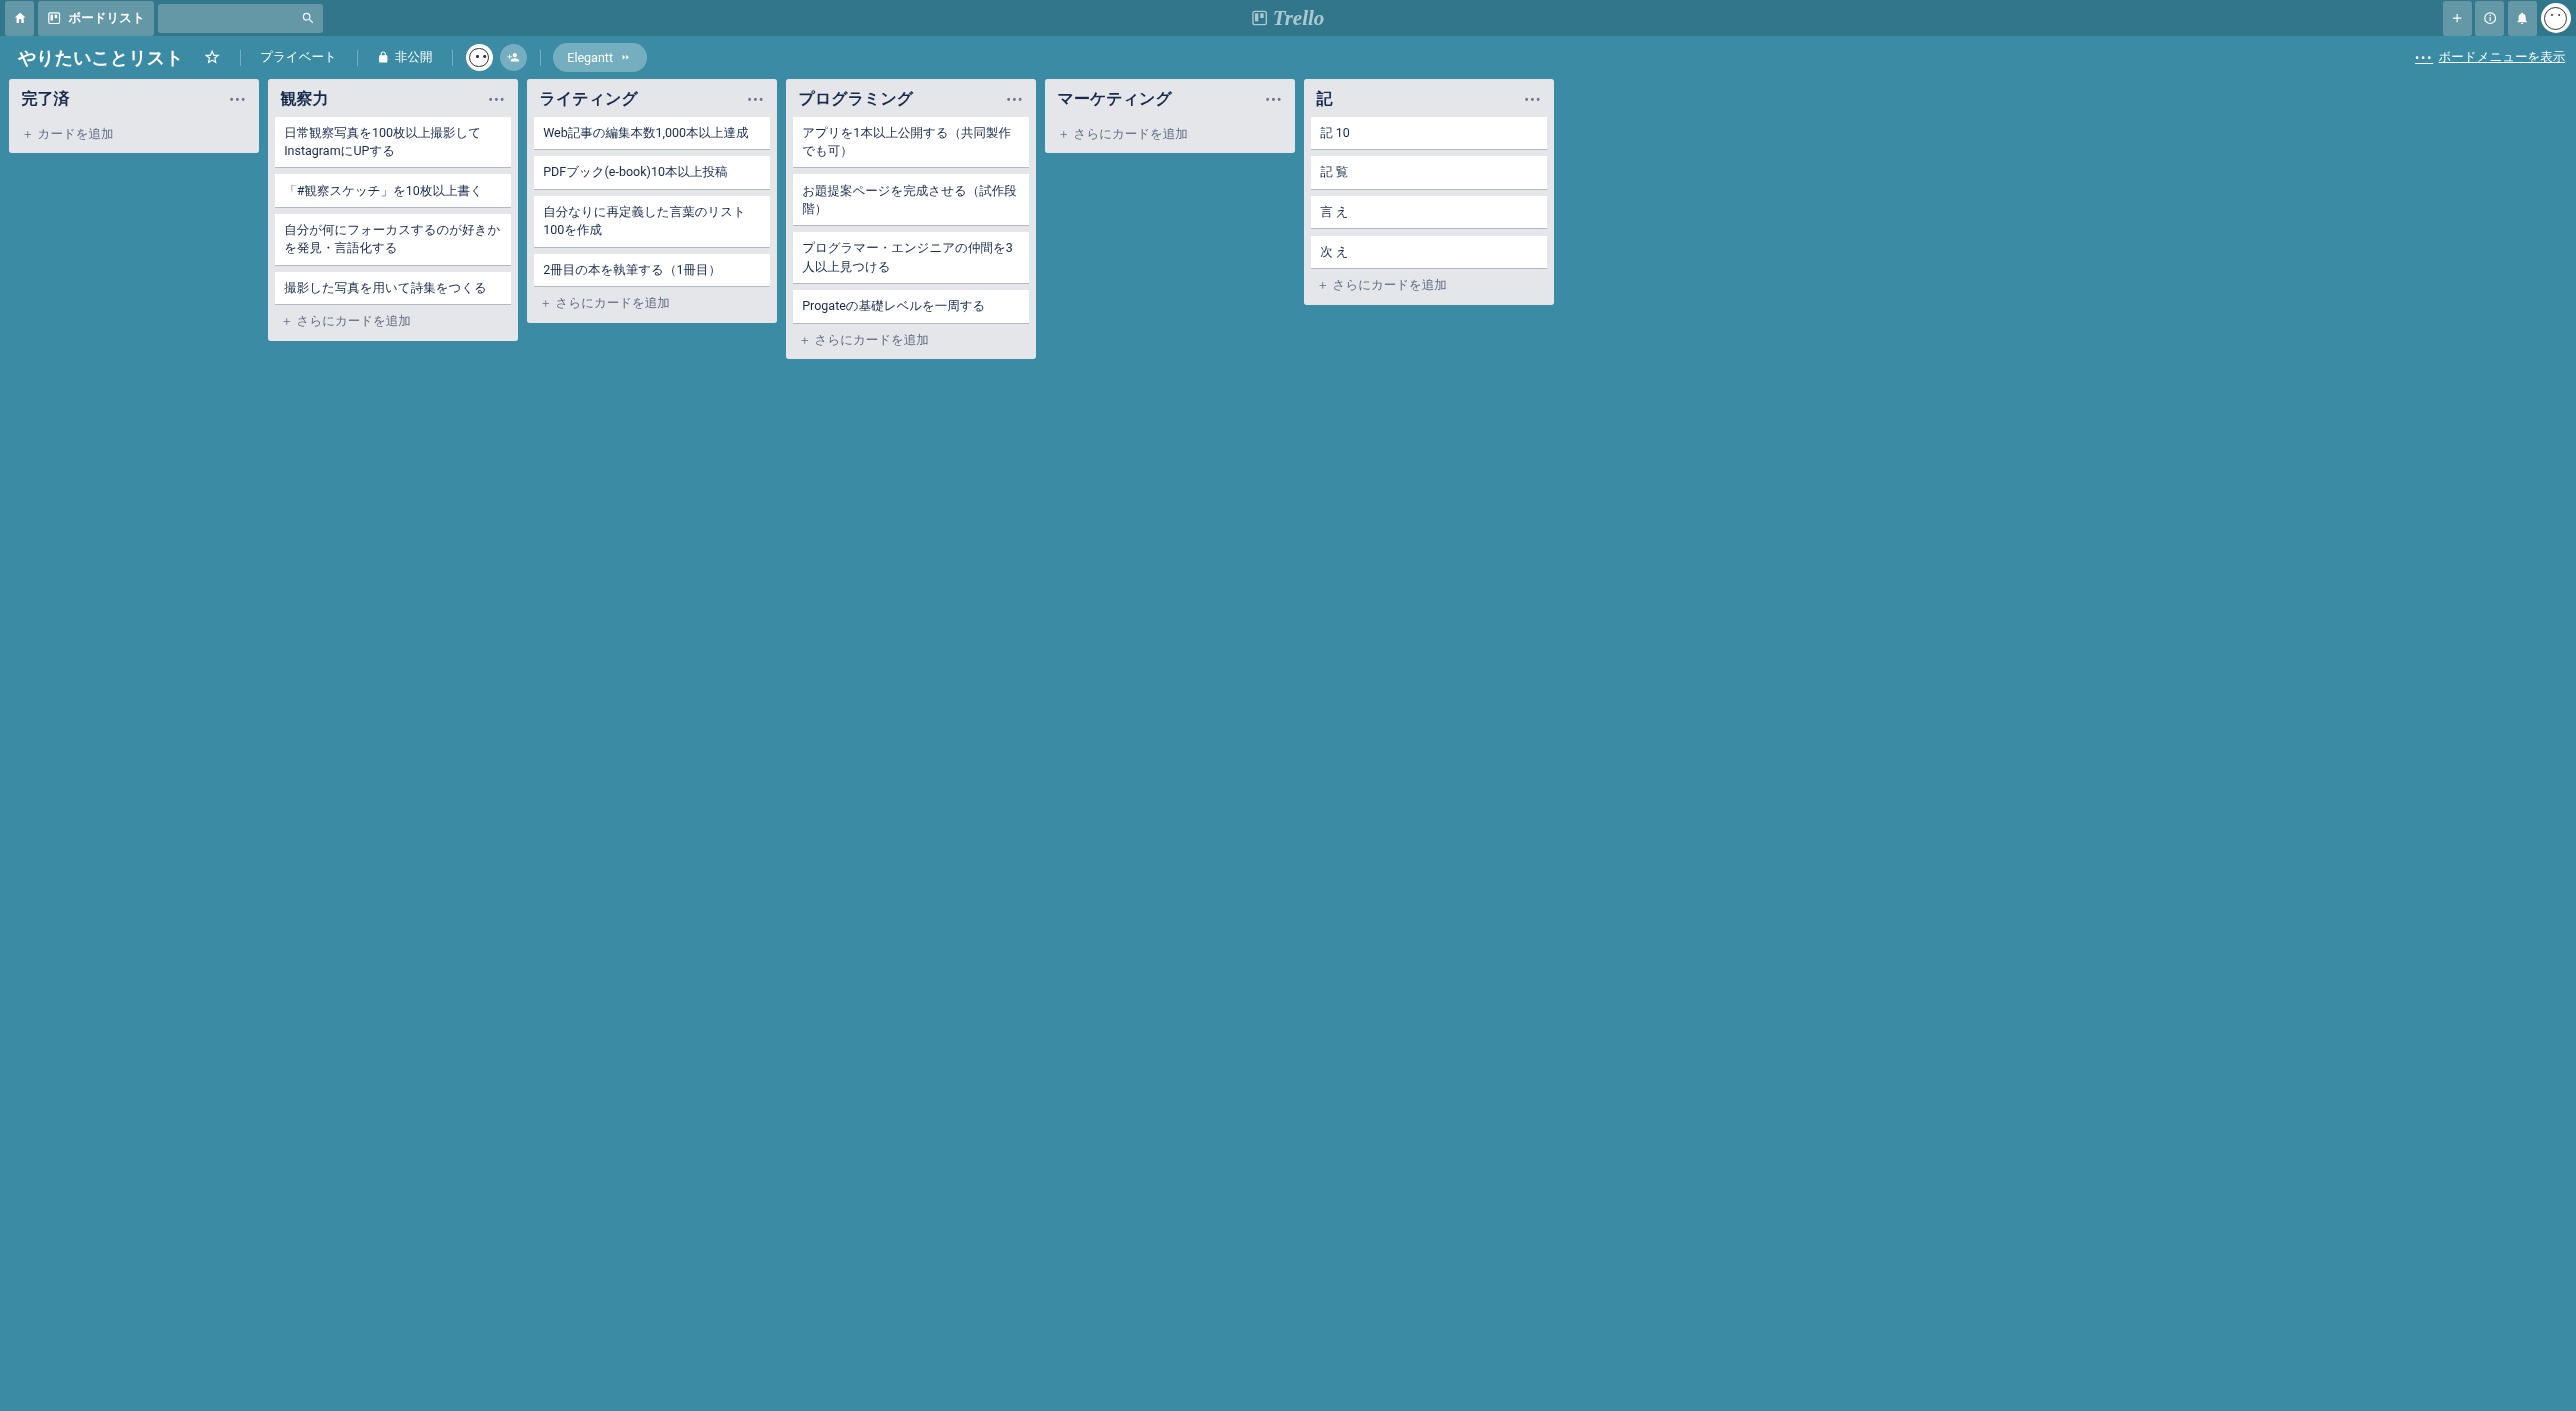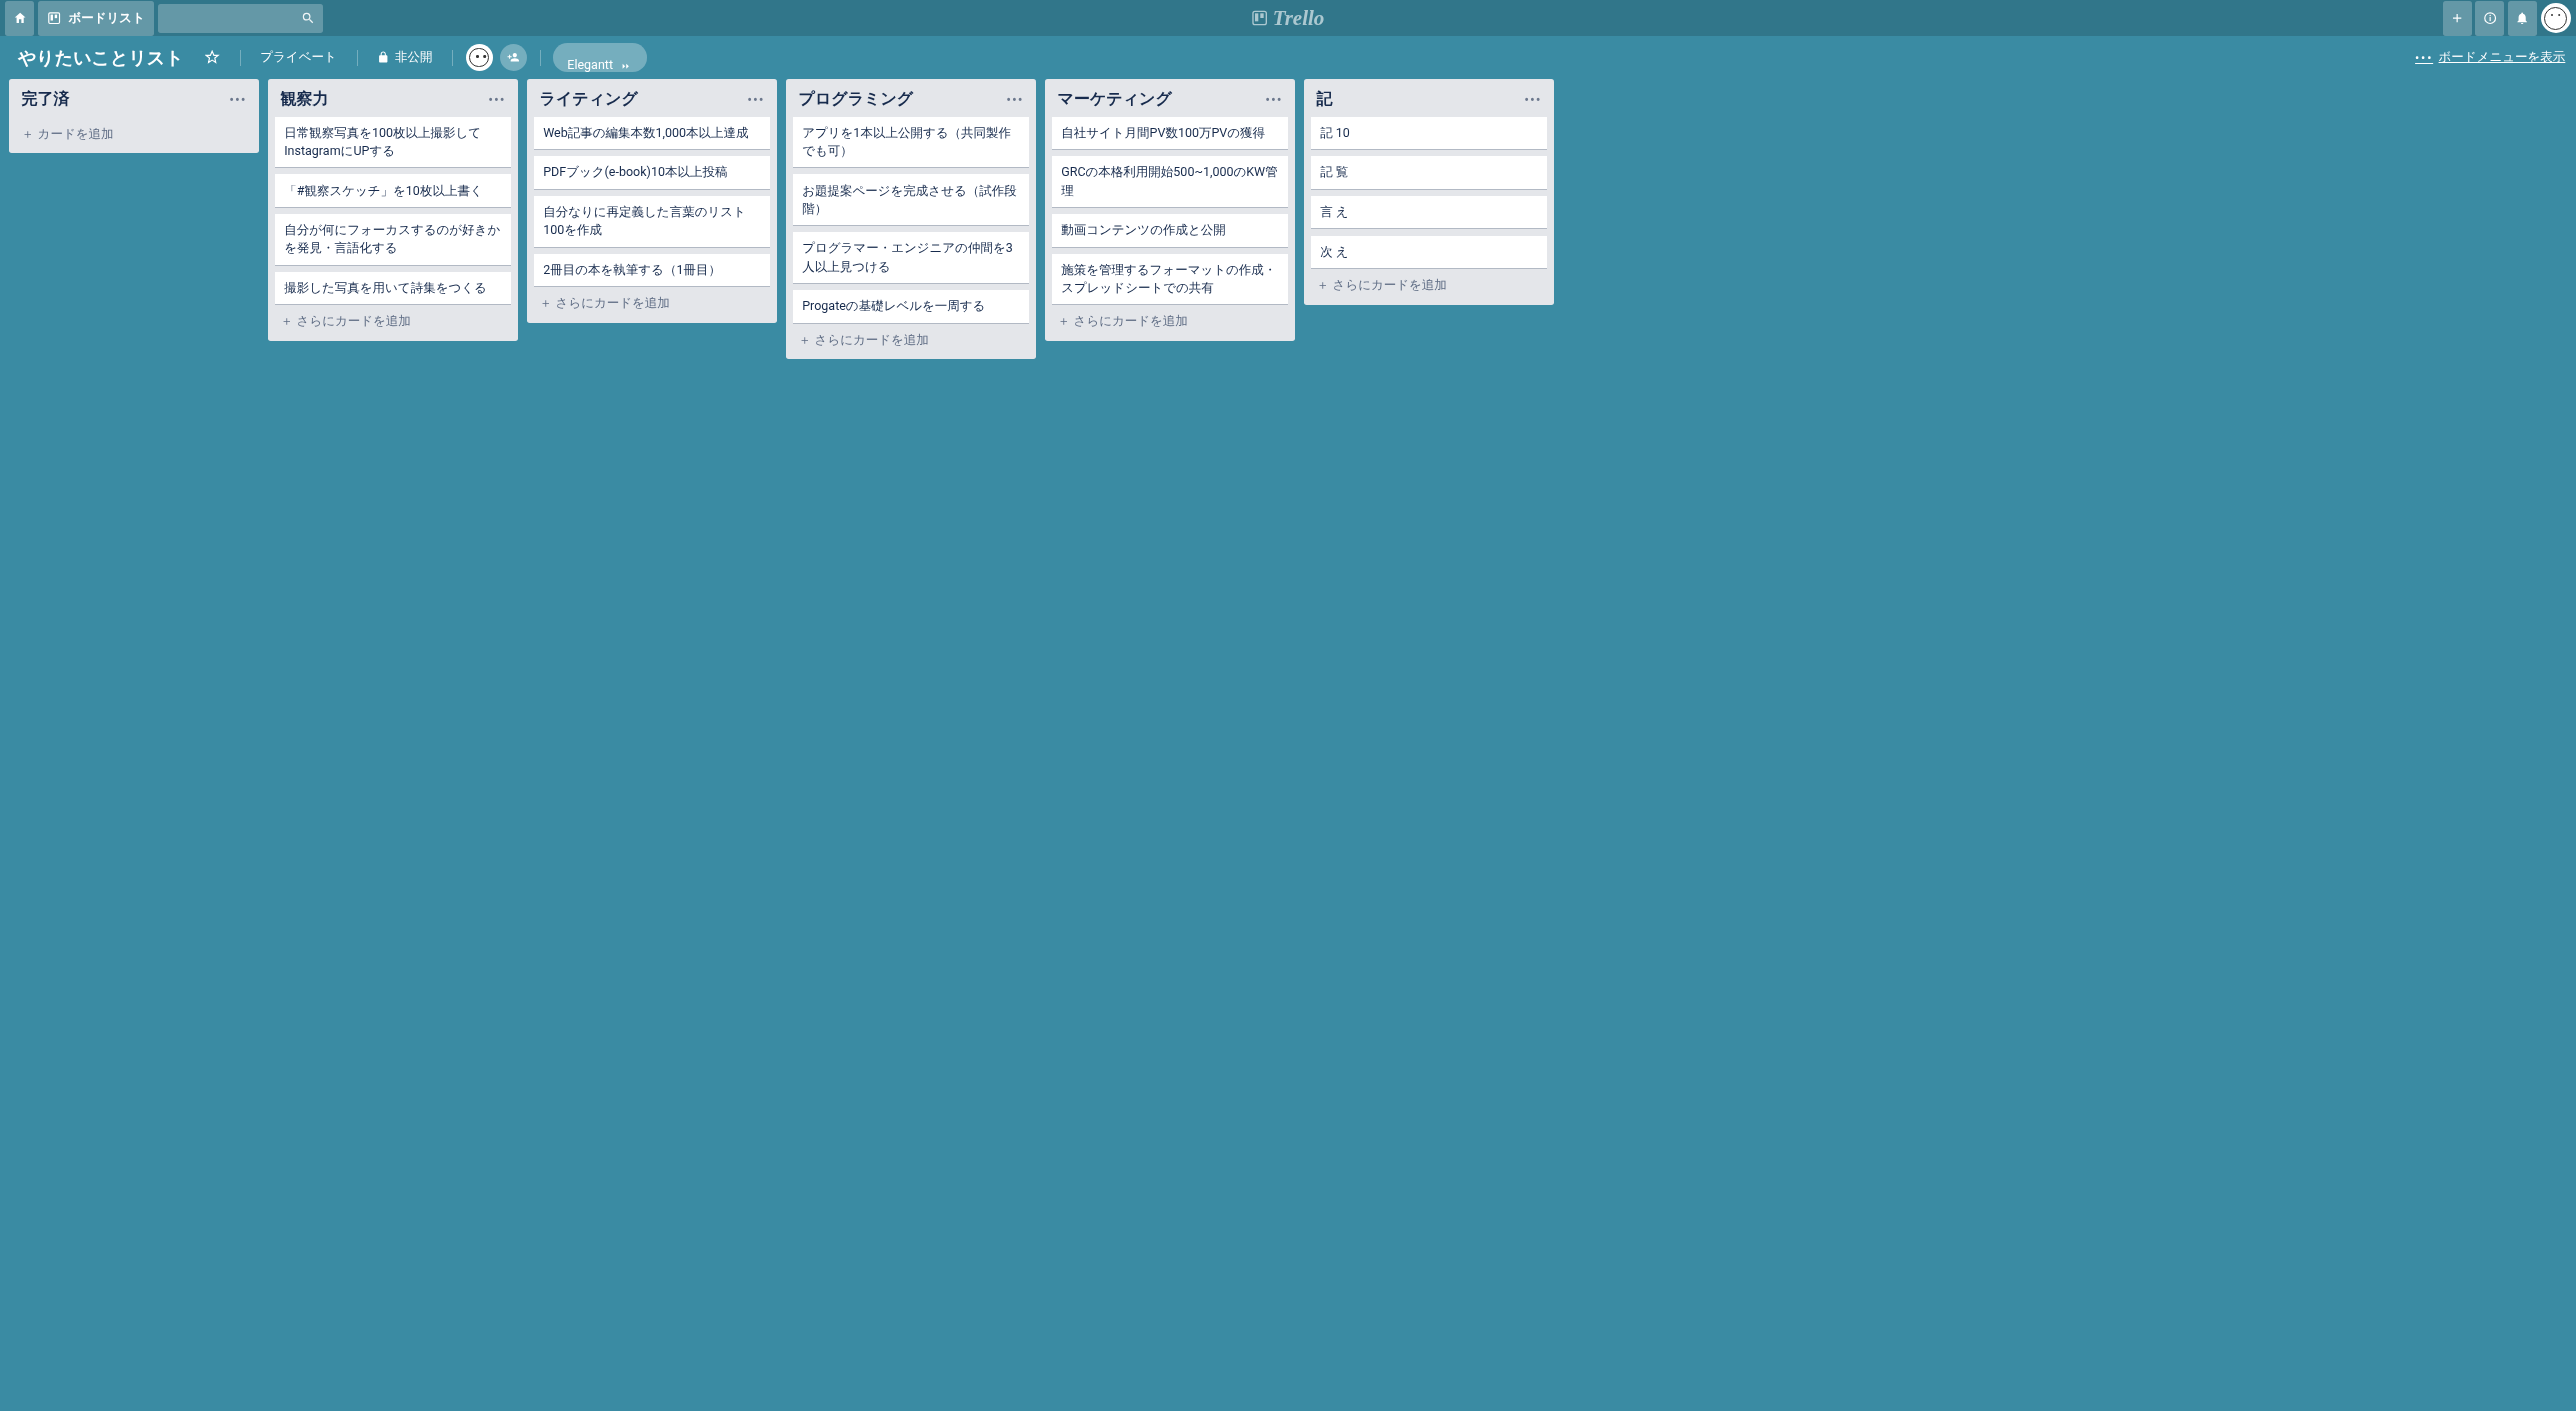--- a/index.html
+++ b/index.html
@@ -109,21 +109,21 @@
 .mini-avatar .avatar-inner { width: 19.7px; height: 19.7px; }
 .add-member {
   width: 27px; height: 27px; border-radius: 50%;
   background: rgba(255,255,255,0.3);
   display: flex; align-items: center; justify-content: center; cursor: pointer;
 }
 .add-member svg { width: 12.5px; height: 12.5px; fill: #fff; }
 .elegantt-btn {
   background: rgba(255,255,255,0.3);
   height: 29px; border-radius: 14.3px; padding: 0 14.3px;
-  display: flex; align-items: flex-end; gap: 7.2px;
+  display: flex; align-items: center; gap: 7.2px;
   color: #fff; font-size: 12.5px; cursor: pointer;
 }
 .spacer { flex: 1; }
 .menu-link { color: #fff; font-size: 12.5px; text-decoration: underline; cursor: pointer; display: flex; align-items: center; gap: 5.4px; }
 .menu-link .dots { letter-spacing: 1.8px; }
 .board {
   display: flex;
   gap: 9px;
   padding: 0 9px 9px 9px;
   height: calc(100vh - 79px);
@@ -326,26 +326,20 @@
       <div class="add-card">
         <span>＋ </span>
         <span>さらにカードを追加</span>
       </div>
     </div>
     <div class="list">
       <div class="list-header">
         <div class="list-title">マーケティング</div>
         <div class="list-menu">•••</div>
       </div>
-      <div class="cards">
-        <div class="card">自社サイト月間PV数100万PVの獲得</div>
-        <div class="card">GRCの本格利用開始500~1,000のKW管理</div>
-        <div class="card">動画コンテンツの作成と公開</div>
-        <div class="card">施策を管理するフォーマットの作成・スプレッドシートでの共有</div>
-      </div>
       <div class="add-card">
         <span>＋ </span>
         <span>さらにカードを追加</span>
       </div>
     </div>
     <div class="list">
       <div class="list-header">
         <div class="list-title">記</div>
         <div class="list-menu">•••</div>
       </div>

